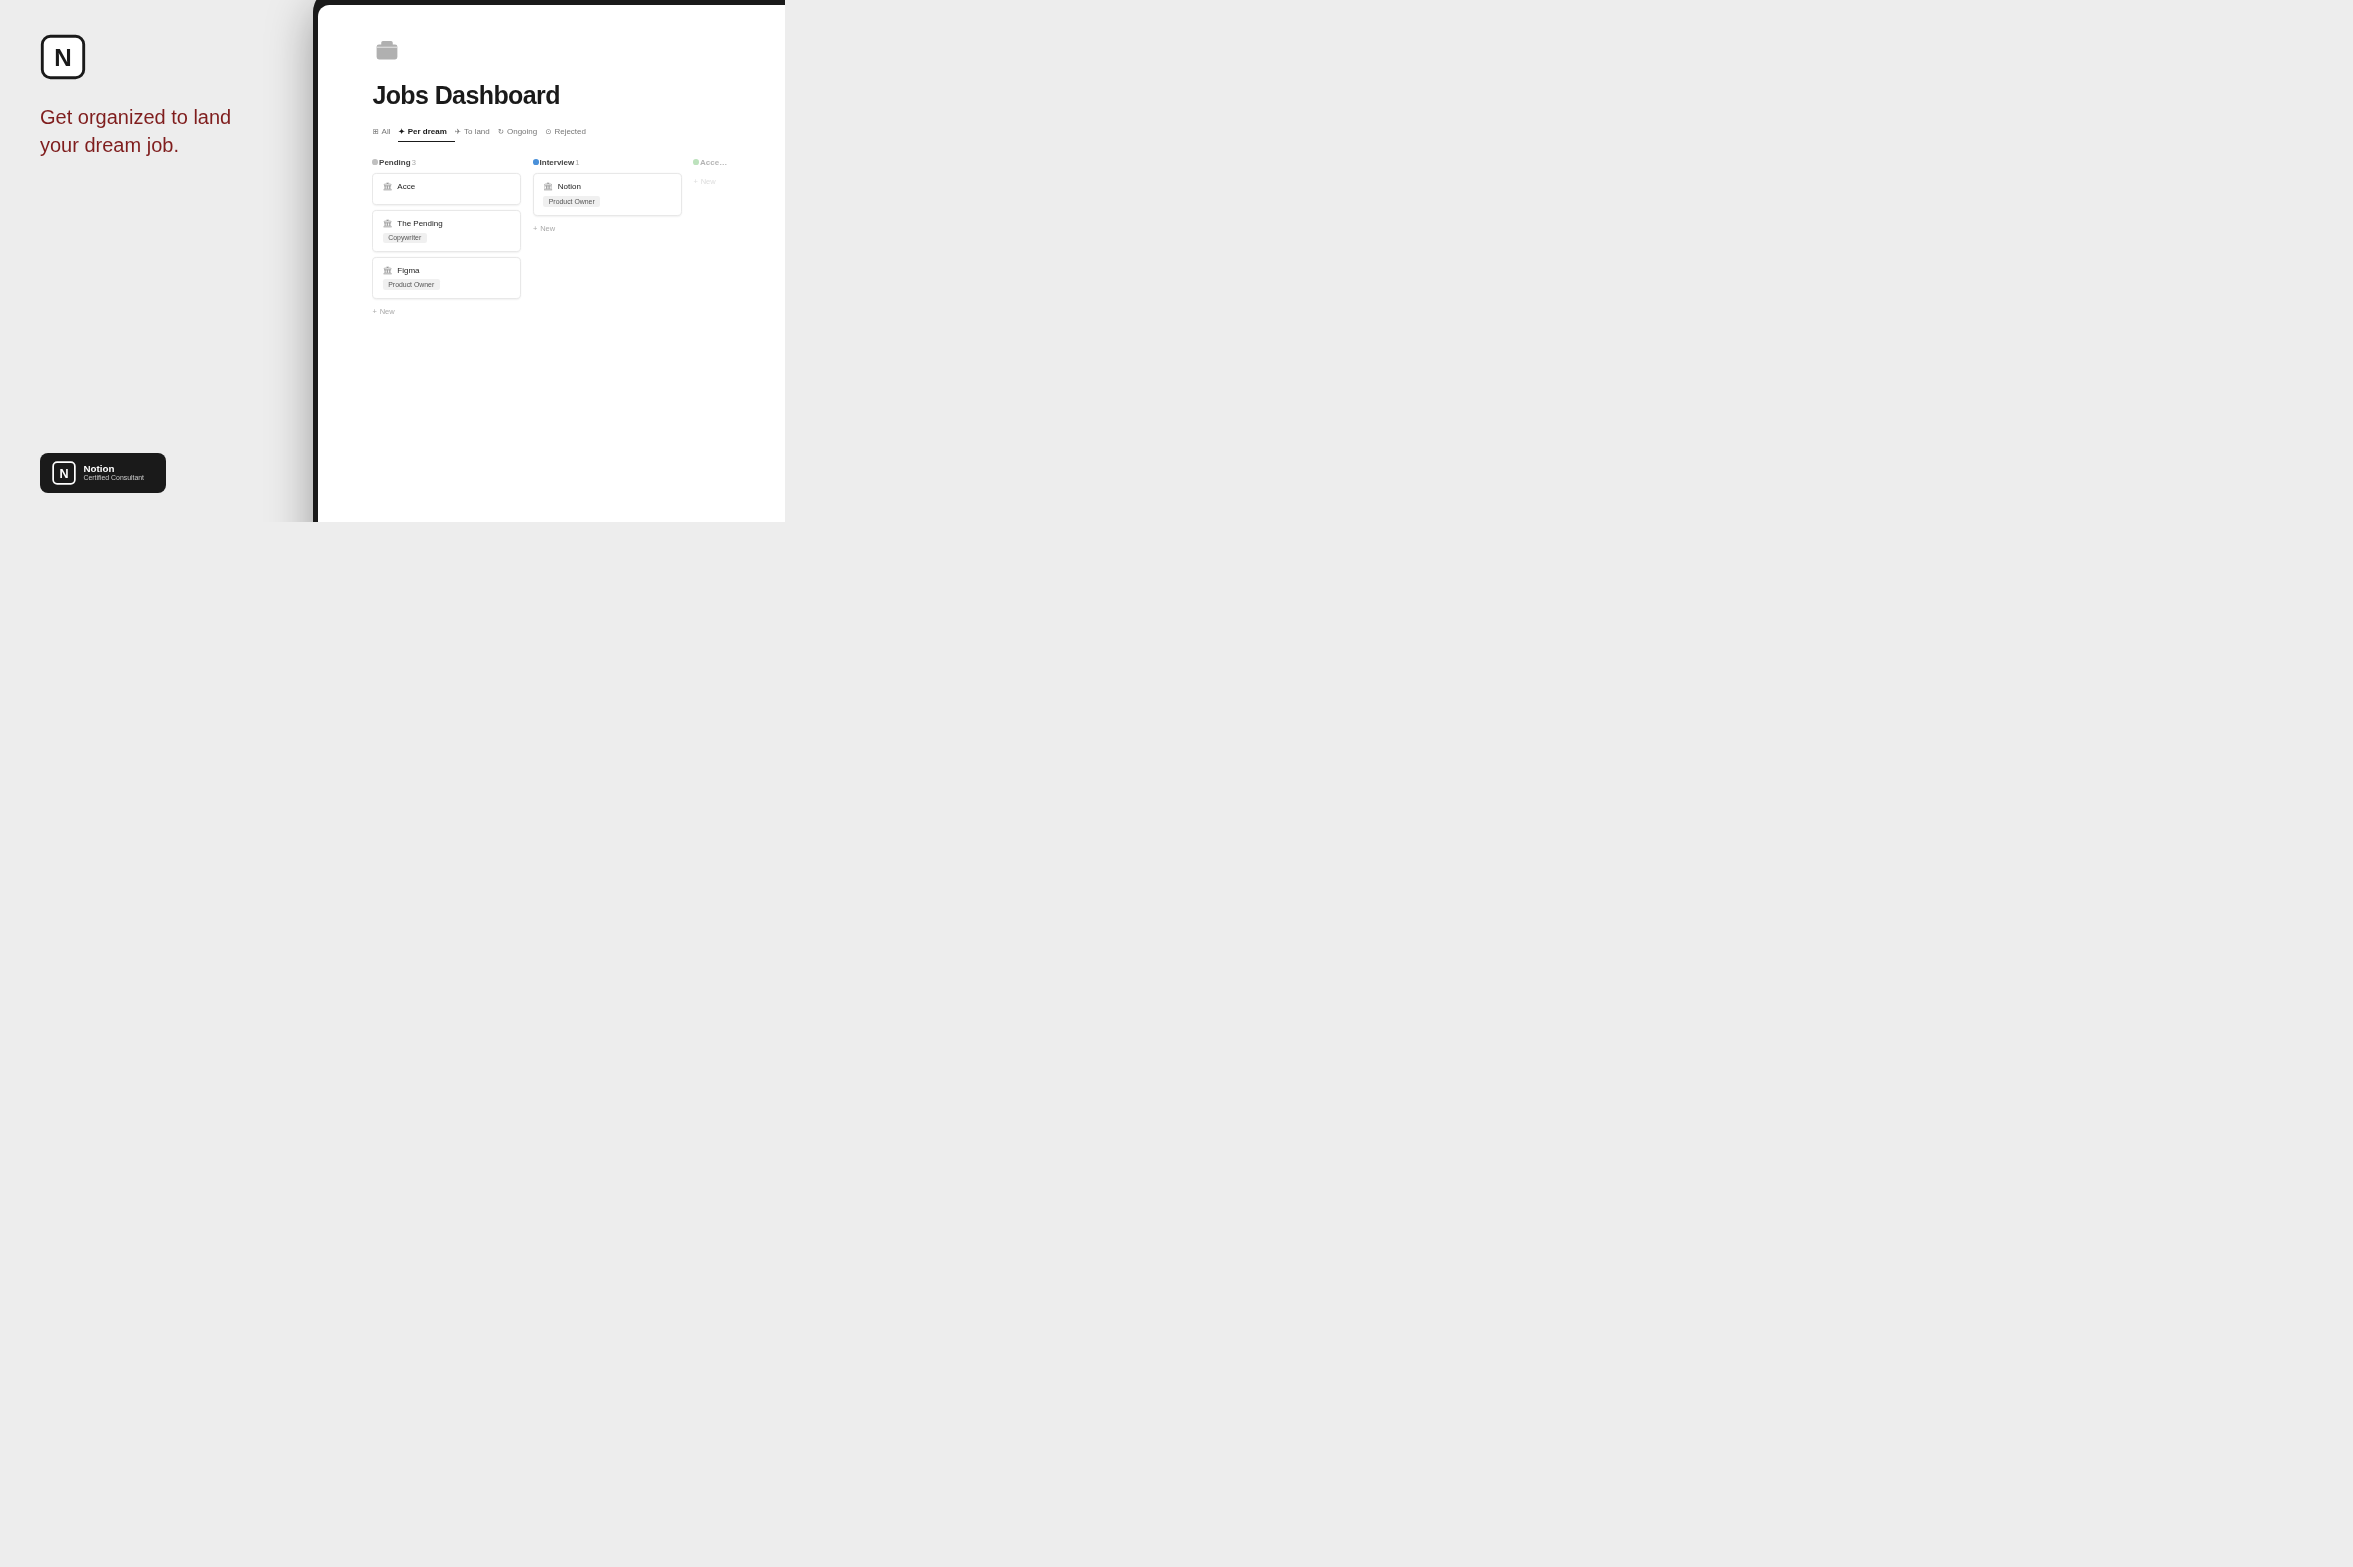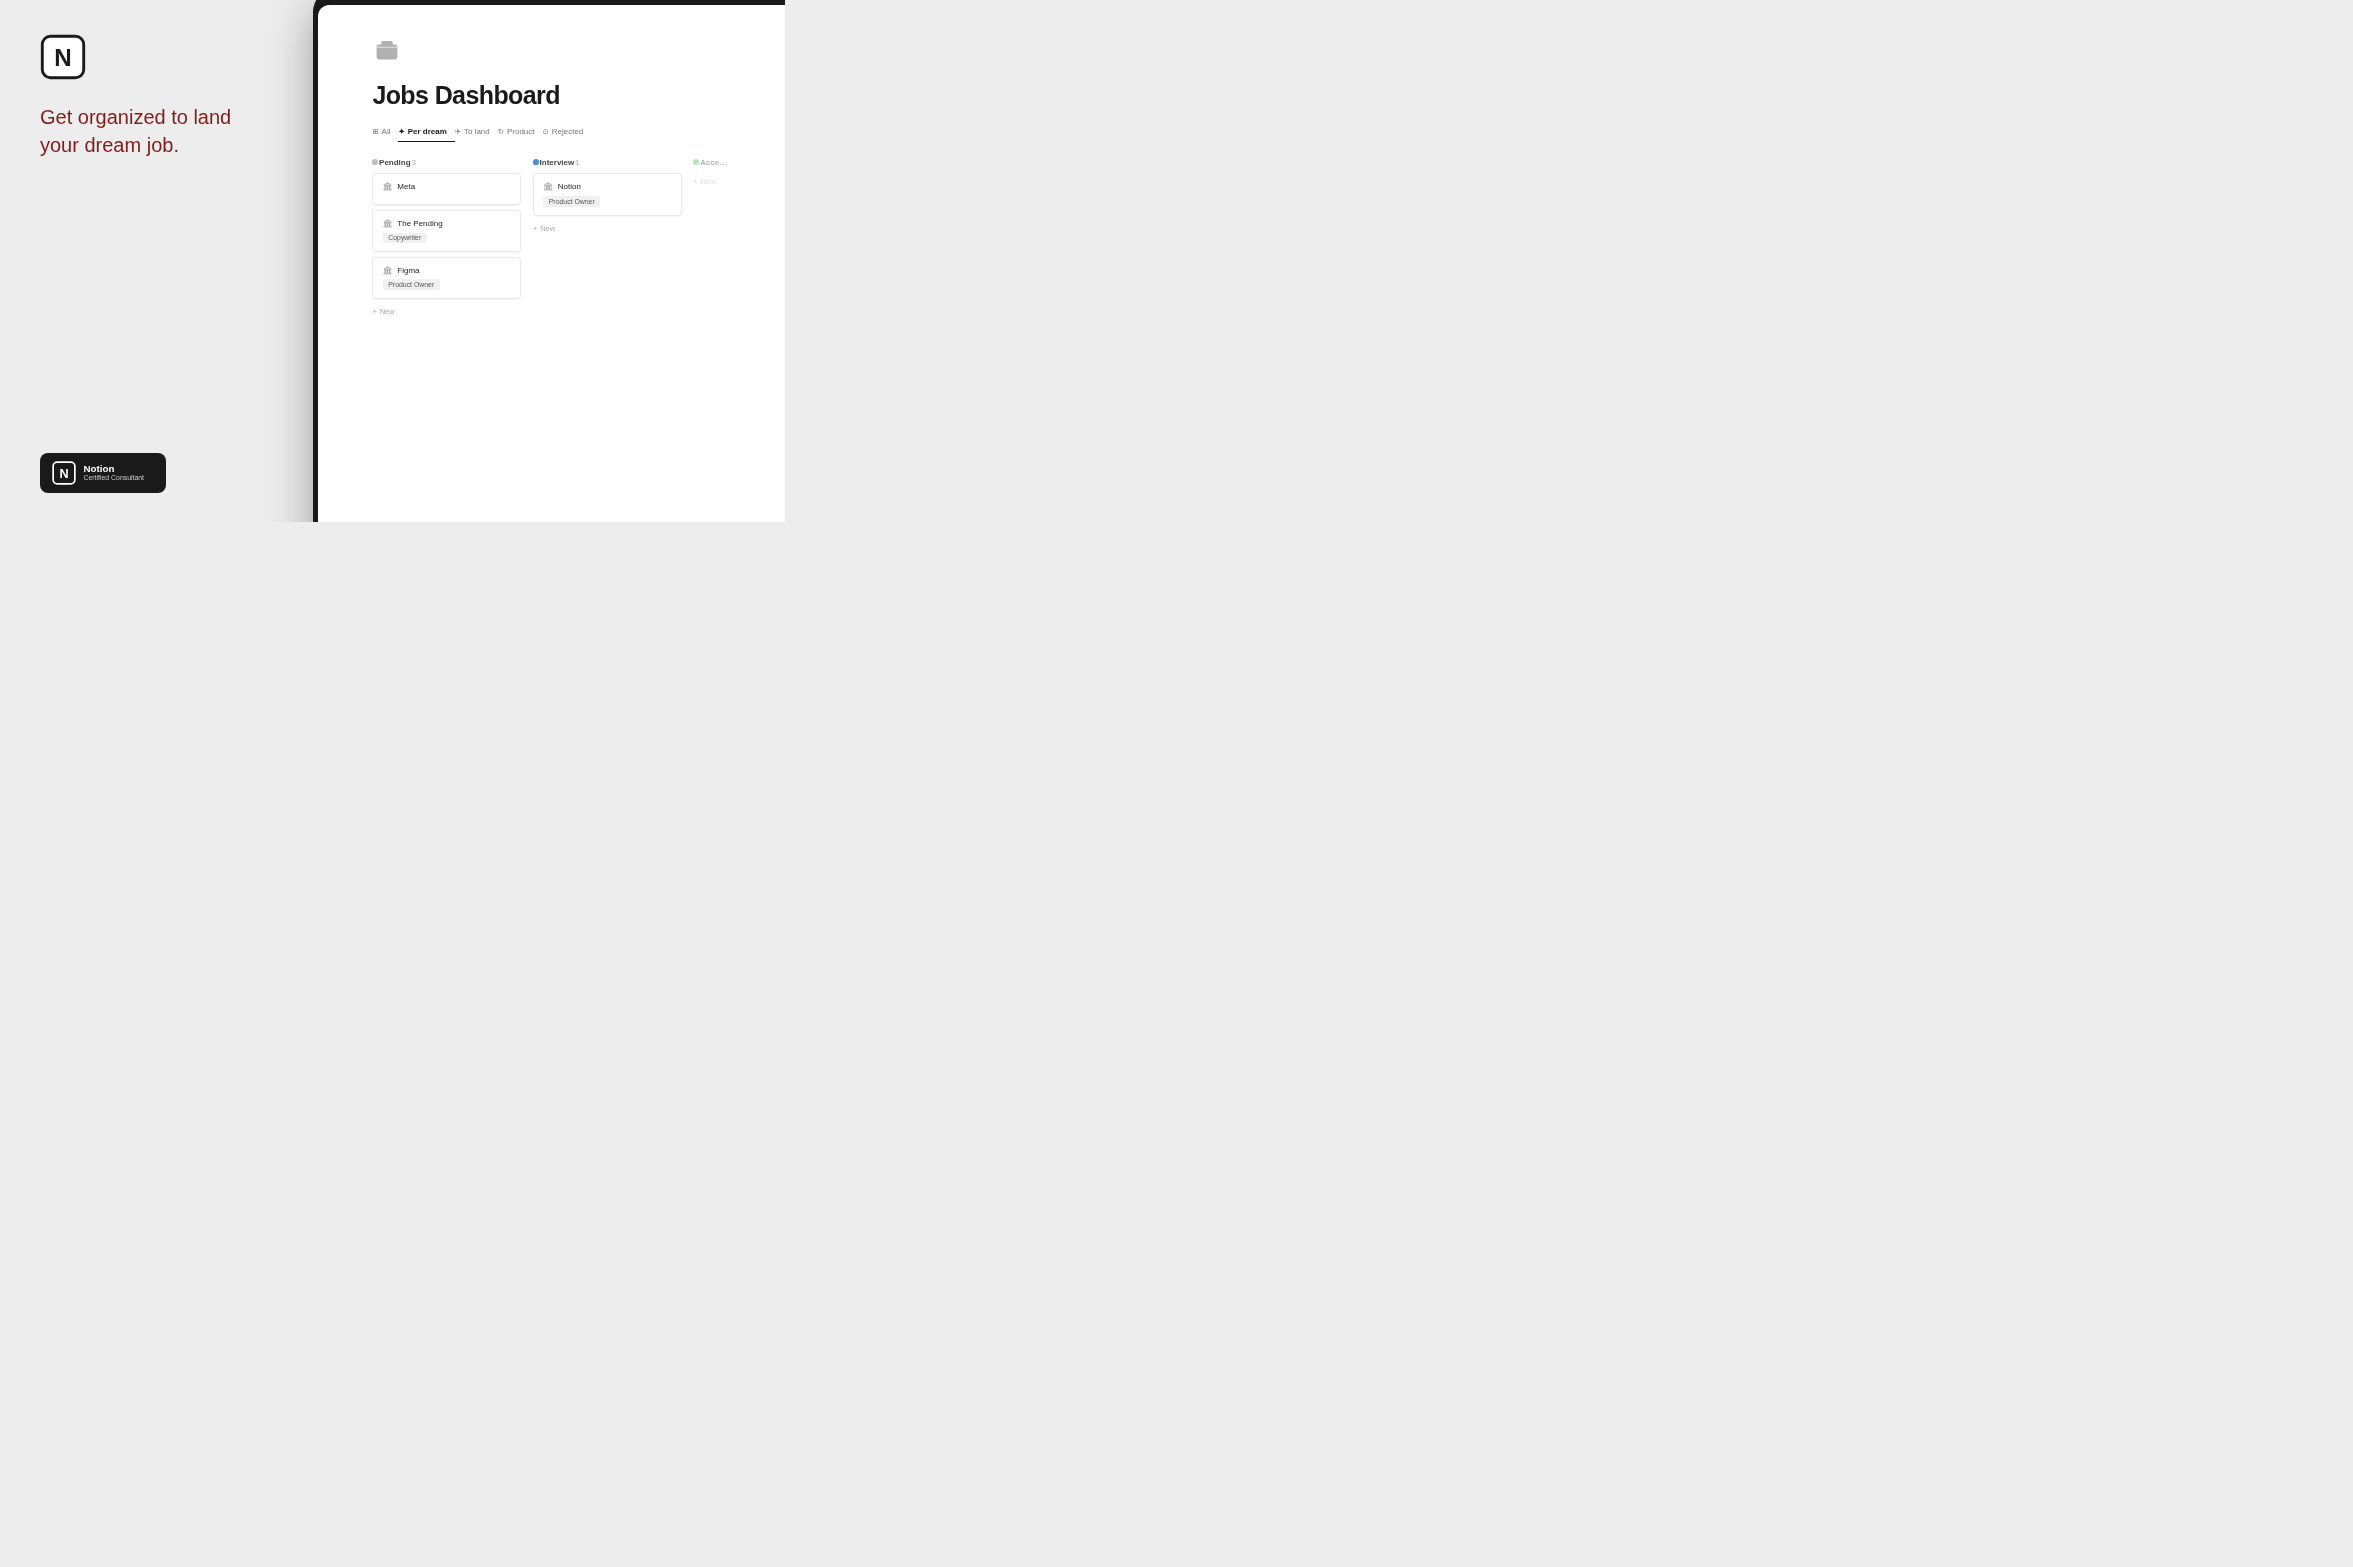--- a/index.html
+++ b/index.html
@@ -314,41 +314,41 @@
           <div class="tab active">
             <span class="tab-icon">✦</span>
             <span>Per dream</span>
           </div>
           <div class="tab">
             <span class="tab-icon">✈</span>
             <span>To land</span>
           </div>
           <div class="tab">
             <span class="tab-icon">↻</span>
-            <span>Product</span>
+            <span>Ongoing</span>
           </div>
           <div class="tab">
             <span class="tab-icon">⊙</span>
             <span>Rejected</span>
           </div>
         </div>
 
         <div class="kanban-board">
 
           <div class="kanban-column">
             <div class="column-header">
               <div class="status-dot dot-pending"></div>
               <span>Pending</span>
               <span class="column-count">3</span>
             </div>
 
             <div class="kanban-card">
               <div class="card-company">
                 <span class="company-icon">🏛</span>
-                <span>Meta</span>
+                <span>Acce</span>
               </div>
             </div>
 
             <div class="kanban-card">
               <div class="card-company">
                 <span class="company-icon">🏛</span>
                 <span>The Pending</span>
               </div>
               <span class="card-tag">Copywriter</span>
             </div>

